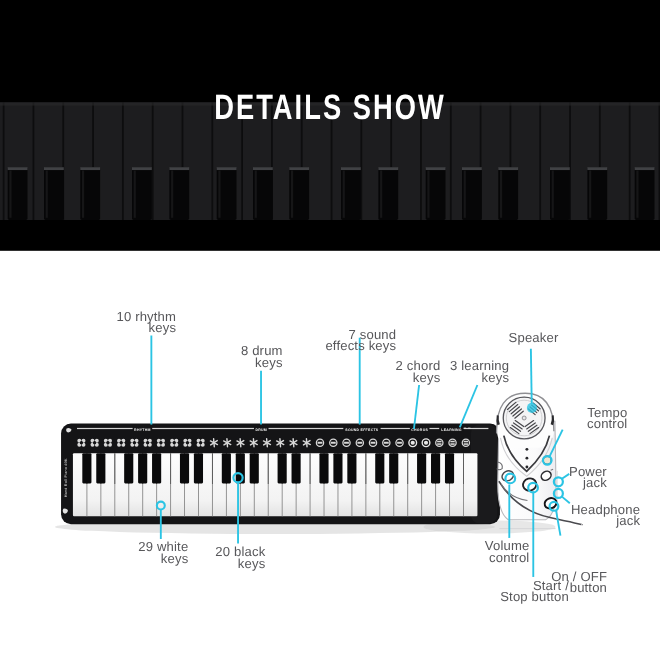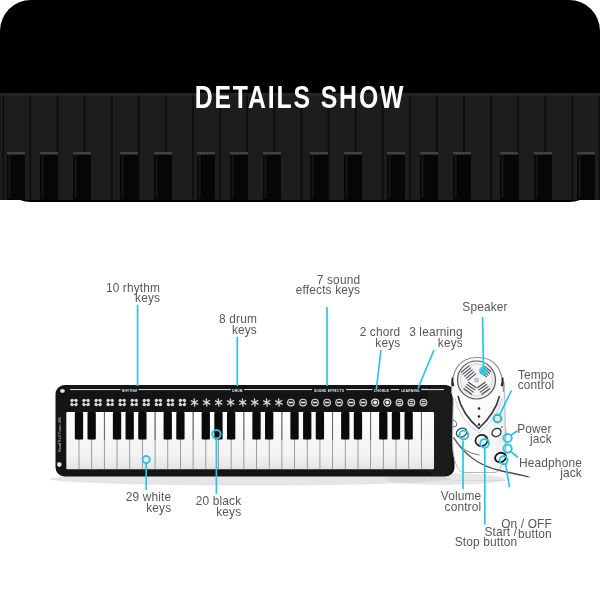--- a/index.html
+++ b/index.html
@@ -1,17 +1,17 @@
 <!DOCTYPE html>
 <html><head><meta charset="utf-8">
 <style>
   html,body{margin:0;padding:0;background:#fff;}
   #page{position:relative;width:600px;height:600px;overflow:hidden;background:#fff;
         font-family:"Liberation Sans",sans-serif;}
-  #topband{position:absolute;left:0;top:0;width:600px;height:202px;background:#000;border-radius:31px;}
+  #topband{position:absolute;left:0;top:0;width:600px;height:228px;background:#000;}
   #title{position:absolute;left:0;top:79px;width:600px;text-align:center;color:#fff;
          font-size:32px;font-weight:bold;letter-spacing:2.4px;transform:scaleX(0.775);transform-origin:300px 50%;font-family:"Liberation Sans",sans-serif;}
   .lbl{position:absolute;transform:translateX(-50%);text-align:right;white-space:nowrap;
        color:#57575a;font-size:11.9px;line-height:10.4px;letter-spacing:0.15px;}
 </style></head>
 <body>
 <div id="page">
   <div id="topband">
     <svg width="600" height="200" viewBox="0 0 600 200">
         <rect x="0" y="93" width="600" height="107" fill="#1d1d1f"></rect>
@@ -469,25 +469,25 @@
       <line x1="484.8" y1="446.8" x2="484.8" y2="524.5" stroke="#2bc4e4" stroke-width="1.7"></line>
       <circle cx="503.6" cy="460.3" r="4.0" fill="none" stroke="#2bc4e4" stroke-width="2.0" opacity="1.0"></circle>
       <line x1="505.5" y1="463.9" x2="509.5" y2="487" stroke="#2bc4e4" stroke-width="1.7"></line>
       <circle cx="146.2" cy="459.6" r="3.6" fill="none" stroke="#2bc4e4" stroke-width="1.9" opacity="1.0"></circle>
       <line x1="146.2" y1="463.4" x2="146.2" y2="490" stroke="#2bc4e4" stroke-width="1.7"></line>
       <circle cx="216.4" cy="434.3" r="4.2" fill="none" stroke="#2bc4e4" stroke-width="2.0" opacity="1.0"></circle>
       <line x1="216.4" y1="438.7" x2="216.4" y2="494" stroke="#2bc4e4" stroke-width="1.7"></line>
   </svg>
   <div class="lbl" style="left:133.0px;top:282.8px">10 rhythm<br>keys</div>
     <div class="lbl" style="left:238.0px;top:314.3px">8 drum<br>keys</div>
-    <div class="lbl" style="left:328.0px;top:275px">7 sound<br>effects keys</div>
+    <div class="lbl" style="left:328.0px;top:299px">7 sound<br>effects keys</div>
     <div class="lbl" style="left:380.0px;top:327.3px">2 chord<br>keys</div>
     <div class="lbl" style="left:436.0px;top:327.3px">3 learning<br>keys</div>
     <div class="lbl" style="left:485.0px;top:302px">Speaker</div>
-    <div class="lbl" style="left:536px;top:369.8px">Tempo<br>control</div>
+    <div class="lbl" style="left:552px;top:369.8px">Tempo<br>control</div>
     <div class="lbl" style="left:534.5px;top:424px">Power<br>jack</div>
     <div class="lbl" style="left:550.5px;top:458px">Headphone<br>jack</div>
     <div class="lbl" style="left:461.0px;top:491.3px">Volume<br>control</div>
     <div class="lbl" style="left:526.5px;top:519px">On / OFF<br>button</div>
     <div class="lbl" style="left:486.0px;top:526.8px">Start /<br>Stop button</div>
     <div class="lbl" style="left:148.5px;top:492.3px">29 white<br>keys</div>
     <div class="lbl" style="left:218.5px;top:496.3px">20 black<br>keys</div>
 </div>
 
 </body></html>

